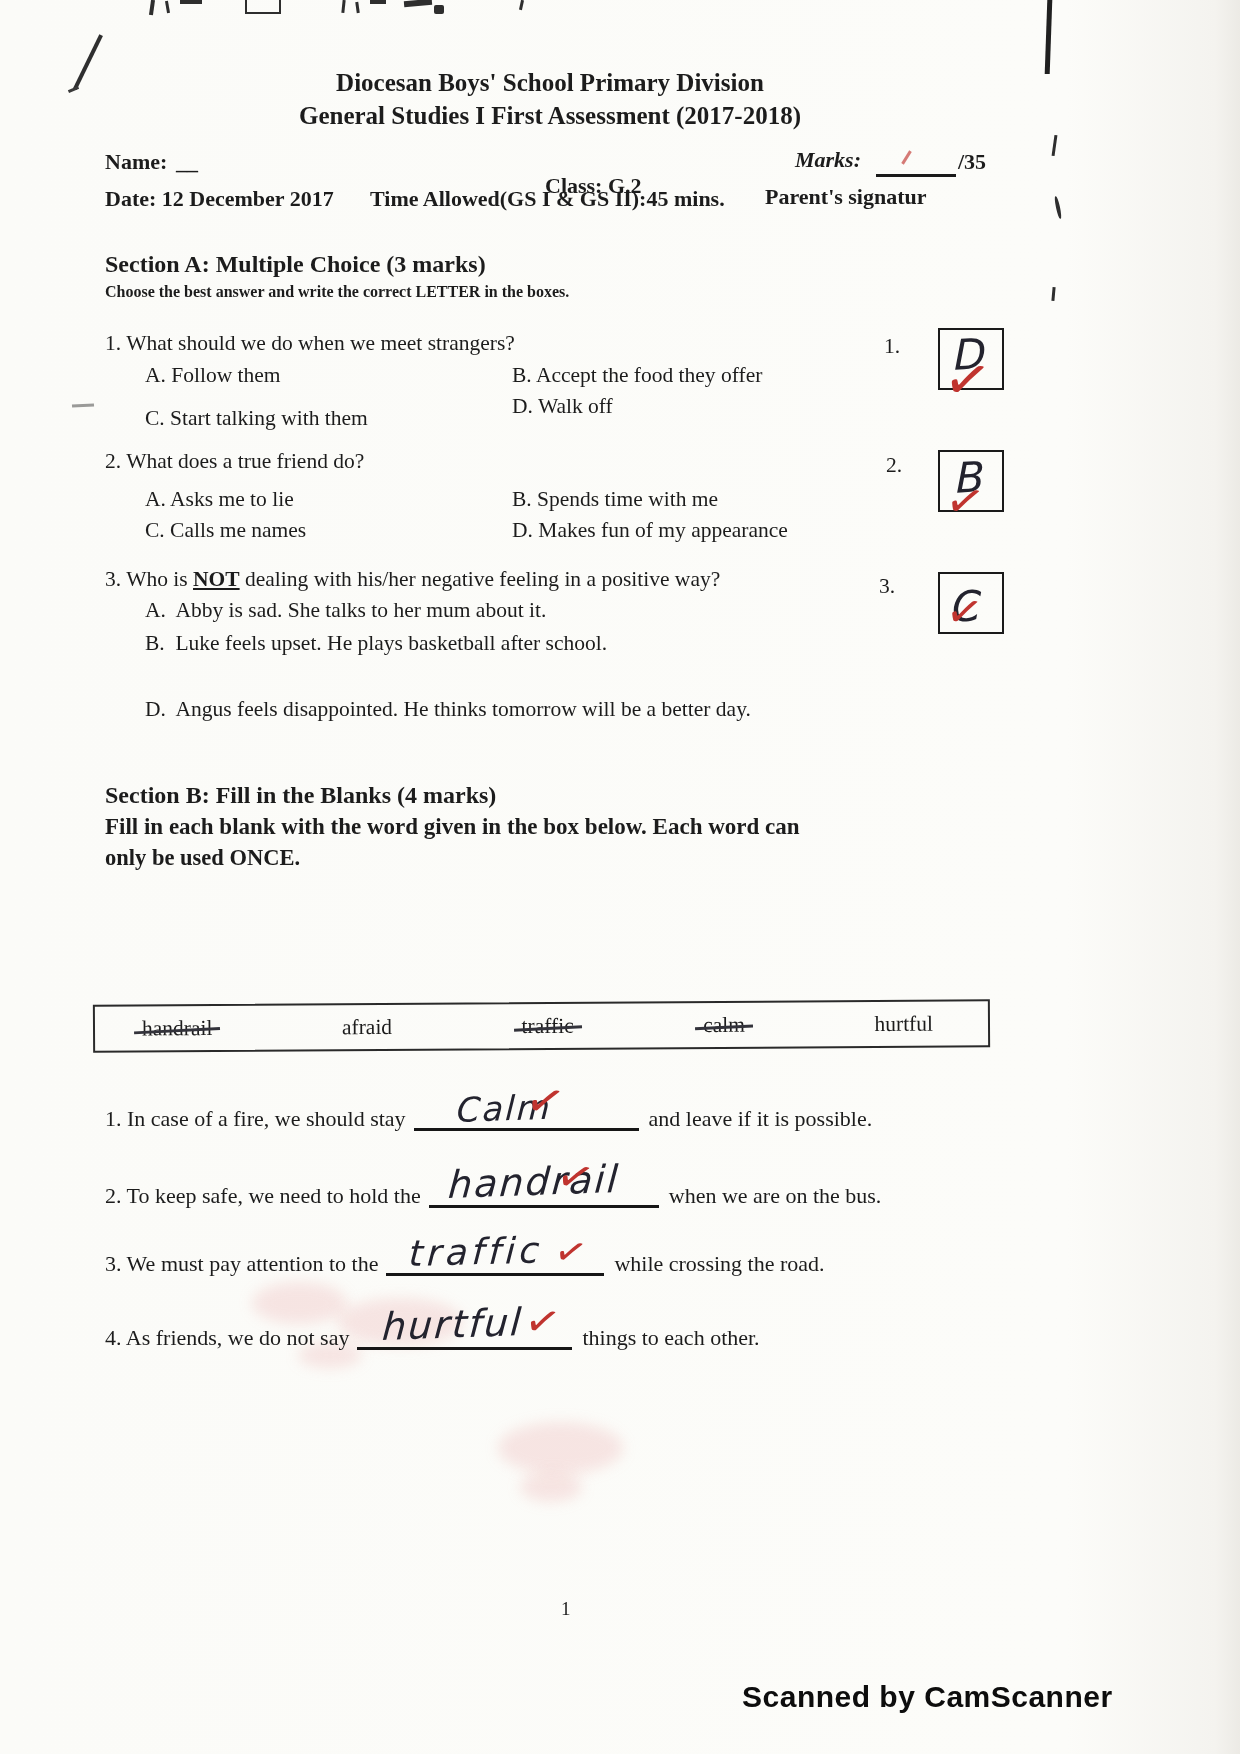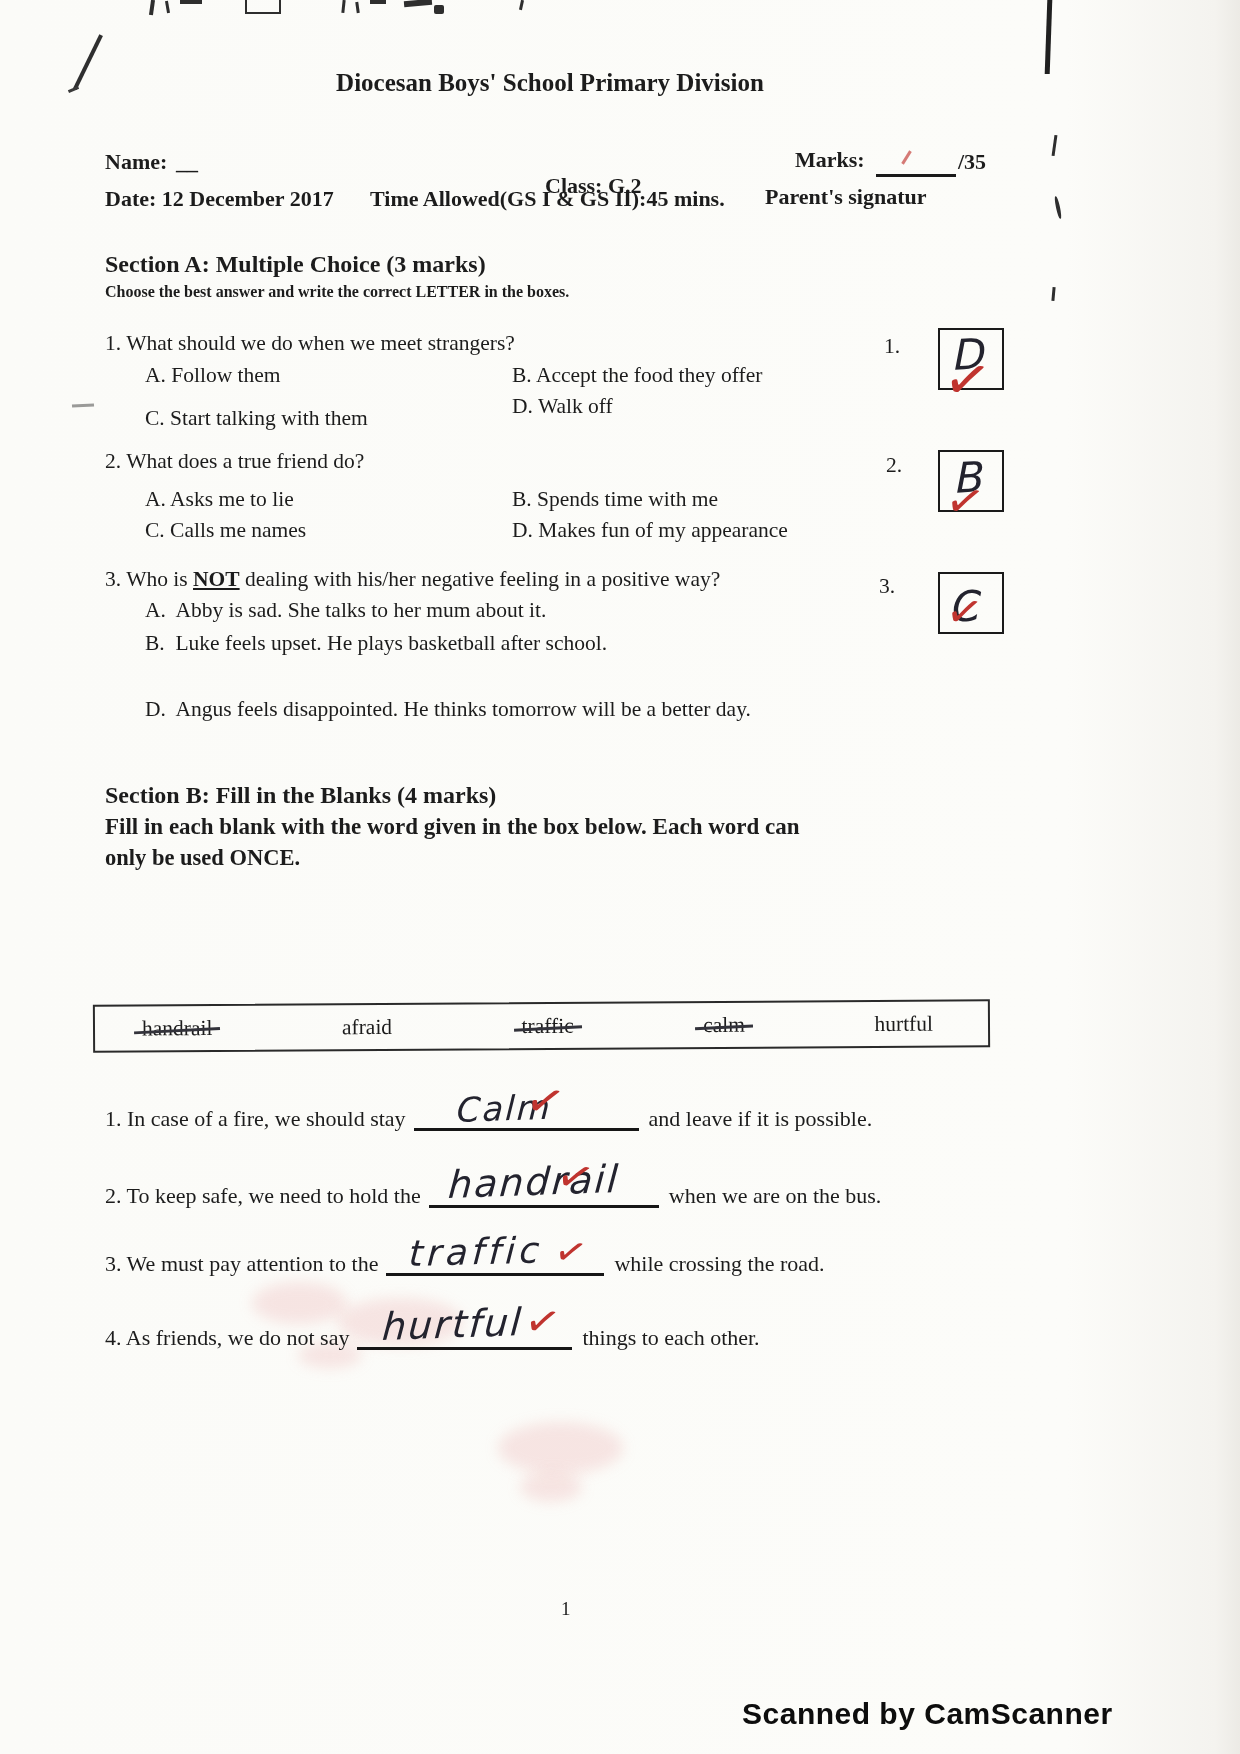--- a/index.html
+++ b/index.html
@@ -83,21 +83,21 @@
     color:var(--hand);line-height:1;letter-spacing:2px;
     transform-origin:left bottom;
   }
 
   
   .mark{position:absolute;background:#2e2e2e;}
   .bleed{position:absolute;background:rgba(232,140,140,0.20);filter:blur(7px);border-radius:50%;}
   .footer-num{font-size:19px;}
   .watermark{
     font-family:"Liberation Sans",sans-serif;
-    font-weight:700;font-size:30px;color:#0d0d0d;letter-spacing:0.5px;margin-top:17px;
+    font-weight:700;font-size:30px;color:#0d0d0d;letter-spacing:0.5px;
   }
 </style>
 </head>
 <body>
 
 <div class="page">
 
   <div class="mark" style="left:150px;top:0;width:4px;height:15px;transform:rotate(8deg);"></div>
   <div class="mark" style="left:166px;top:1px;width:3px;height:12px;transform:rotate(-10deg);"></div>
   <div class="mark" style="left:180px;top:0;width:22px;height:4px;"></div>
@@ -120,26 +120,27 @@
   <div class="mark" style="left:72px;top:404px;width:22px;height:3px;background:#9a9a98;transform:rotate(-3deg);"></div>
 
   <div class="bleed" style="left:252px;top:1282px;width:95px;height:42px;"></div>
   <div class="bleed" style="left:338px;top:1298px;width:125px;height:48px;"></div>
   <div class="bleed" style="left:298px;top:1342px;width:64px;height:26px;"></div>
   <div class="bleed" style="left:498px;top:1422px;width:125px;height:52px;"></div>
   <div class="bleed" style="left:520px;top:1472px;width:62px;height:30px;"></div>
 
   <div class="abs center-block">
     <div class="b t25">Diocesan Boys' School Primary Division</div>
+    <div class="b t25">General Studies I First Assessment (2017-2018)</div>
   </div>
 
   <span class="abs b t22" style="left:105px;top:149px;">Name:</span>
   <span class="abs b t22" style="left:176px;top:149px;">__</span>
   <span class="abs b t22" style="left:545px;top:149px;margin-top:24px;">Class: G.2</span>
-  <span class="abs b t22" style="left:795px;top:147px;">Marks:</span>
+  <span class="abs b t22" style="left:795px;top:147px;font-style:italic;">Marks:</span>
   <div class="abs" style="left:876px;top:174px;width:80px;height:2.5px;background:#1a1a1a;"></div>
   <div class="mark" style="left:905px;top:150px;width:3px;height:15px;background:var(--red);opacity:.65;transform:rotate(32deg);"></div>
   <span class="abs b t22" style="left:958px;top:149px;text-align:center;">/35</span>
 
   <span class="abs b t22" style="left:105px;top:186px;">Date: 12 December 2017</span>
   <span class="abs b t22" style="left:370px;top:186px;">Time Allowed(GS I &amp; GS II):45 mins.</span>
   <span class="abs b t22" style="left:765px;top:184px;">Parent's signatur</span>
 
   <div class="abs b t24" style="left:105px;top:251px;">Section A: Multiple Choice (3 marks)</div>
   <div class="abs b" style="left:105px;top:283px;font-size:16px;">Choose the best answer and write the correct LETTER in the boxes.</div>

